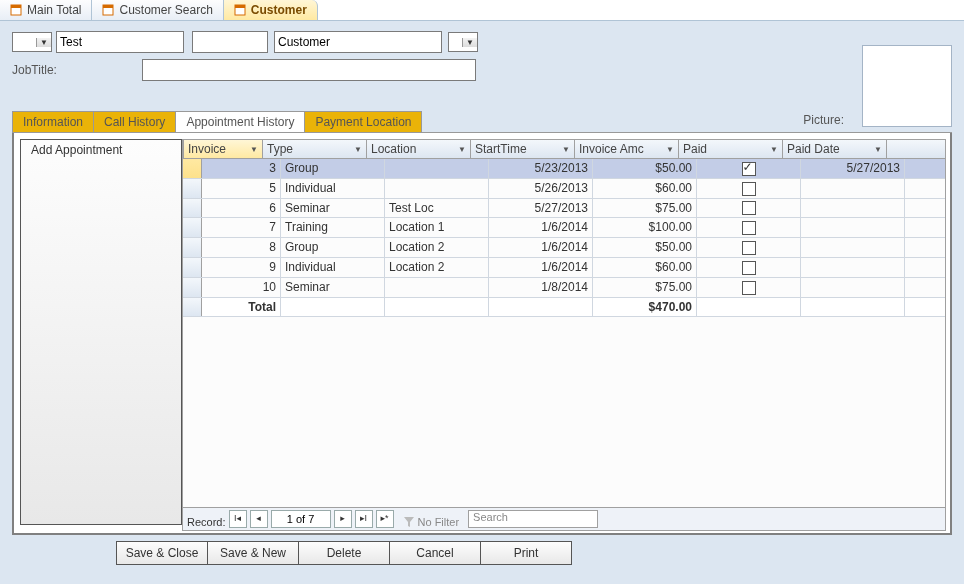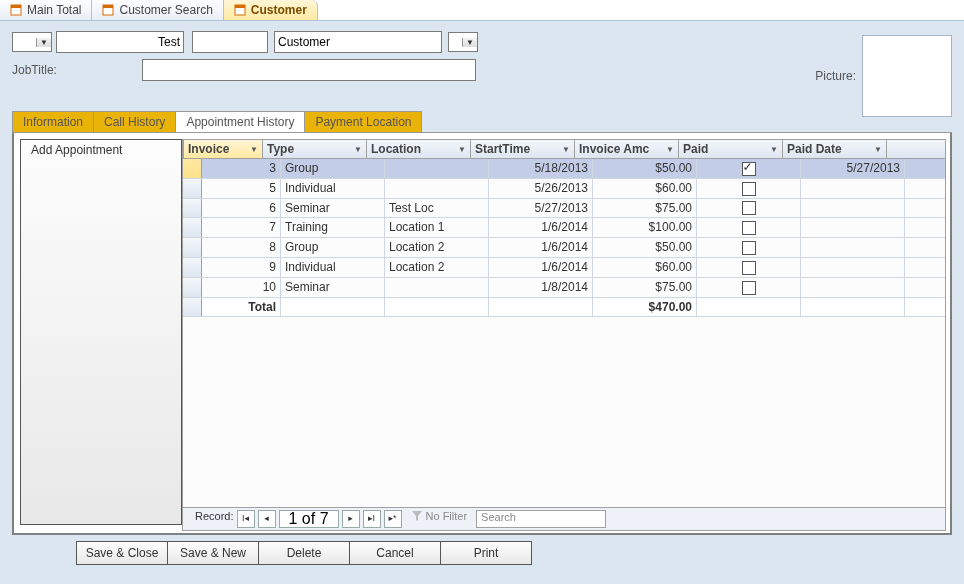--- a/index.html
+++ b/index.html
@@ -14,36 +14,36 @@
 
 .form{padding:10px 12px 6px 12px;position:relative}
 .row{display:flex;align-items:center;margin-bottom:6px}
 .combo,.textbox{border:1px solid #7a7a7a;background:#fff;height:18px;font-size:12px}
 .combo{display:flex;align-items:center}
 .combo .val{flex:1;padding:0 2px}
 .combo .arrow{width:14px;background:linear-gradient(#f3f3f3,#dcdcdc);border-left:1px solid #999;display:flex;align-items:center;justify-content:center;font-size:8px}
 .textbox{padding:1px 3px}
 .lbl{color:#555}
 
-.picture-box{position:absolute;right:12px;top:14px;display:flex;align-items:center;gap:6px}
+.picture-box{position:absolute;right:12px;top:24px;display:flex;align-items:flex-end;gap:18px}
 .pic-frame{width:88px;height:80px;border:1px solid #a4b4c6;background:#fff}
 
 
 .subtabs{display:flex;border-bottom:1px solid #999;margin-top:30px}
 .stab{padding:3px 10px;background:#eab308;border:1px solid #999;border-bottom:none;margin-right:-1px;cursor:pointer;color:#555}
 .stab.active{background:#fff;position:relative;top:0;z-index:1}
 
 .grid-area{border:2px solid #808080;background:#fff;padding:6px 4px 2px 4px;height:392px;display:flex;flex-direction:row;border-top:none}
 
 .add-btn{border:1px solid #555;background:linear-gradient(#fdfdfd,#e8e8e8);padding:3px 10px;width:140px;cursor:pointer;margin-bottom:6px;margin-left:2px}
 
 .datasheet{flex:1;border:1px solid #a0a0a0;overflow:hidden;display:flex;flex-direction:column}
 .dhdr{display:flex;background:linear-gradient(#f3f7fb,#dde6f1);border-bottom:1px solid #a0a0a0}
 .dhdr .sel{width:18px;border-right:1px solid #a0a0a0}
-.dhdr .col{display:flex;align-items:center;justify-content:space-between;border-right:1px solid #a0a0a0;padding:2px 4px;color:#444;font-weight:bold;position:relative}
+.dhdr .col{display:flex;align-items:center;justify-content:space-between;border-right:1px solid #a0a0a0;padding:2px 4px;color:#444;font-weight:normal;position:relative}
 .dhdr .col .dd{font-size:8px;color:#555}
 .dhdr .col.active{background:linear-gradient(#fff6d6,#ffe9a2)}
 
 .dbody{flex:1;background:#fcfcfc;overflow:auto}
 .drow{display:flex;border-bottom:1px solid #d0d7e0}
 .drow .sel{width:18px;min-width:18px;background:linear-gradient(#f3f7fb,#dde6f1);border-right:1px solid #a0a0a0}
 .drow.selected .sel{background:linear-gradient(#ffe9a2,#fde18c)}
 .drow.selected{background:#c3cde7}
 .drow .cell{border-right:1px solid #d0d7e0;padding:2px 4px;overflow:hidden;white-space:nowrap}
 .cell.r{text-align:right}
@@ -56,28 +56,28 @@
 .w-inv{width:70px;min-width:70px}
 .w-type{width:95px;min-width:95px}
 .w-loc{width:95px;min-width:95px}
 .w-st{width:95px;min-width:95px}
 .w-amt{width:95px;min-width:95px}
 .w-paid{width:95px;min-width:95px}
 .w-pd{width:95px;min-width:95px}
 .w-rest{flex:1;min-width:230px}
 
 
-.recnav{display:flex;align-items:flex-start;gap:3px;background:#eef2f8;border-top:1px solid #a0a0a0;padding:2px 12px;font-size:11px}
+.recnav{display:flex;align-items:flex-end;gap:3px;background:#eef2f8;border-top:1px solid #a0a0a0;padding:2px 4px;font-size:11px}
 .recnav .btn{border:1px solid #9aa;background:#fff;width:16px;height:16px;font-size:9px;line-height:14px;text-align:center;cursor:pointer}
-.recnav input{width:54px;border:1px solid #9aa;height:14px;font-size:16px;text-align:center}
+.recnav input{width:54px;border:1px solid #9aa;height:14px;font-size:11px;text-align:center}
 .nofilter{color:#888;display:flex;align-items:center;gap:3px;padding:0 6px}
 .searchbox{border:1px solid #a0a0a0;background:#fff;height:16px;padding:0 4px;color:#888;width:120px}
 
 
-.btnbar{display:flex;gap:0;margin-left:64px;margin-top:6px}
+.btnbar{display:flex;gap:0;margin-left:104px;margin-top:6px}
 .mainbtn{border:1px solid #555;background:linear-gradient(#fdfdfd,#e8e8e8);padding:4px 0;width:90px;text-align:center;cursor:pointer;margin-right:-1px}
 </style>
 </head>
 <body>
 
 <div class="window-tabs" id="window-tabs">
     <div class="wtab">
       <svg>
         <rect x="1" y="1" width="10" height="10" fill="#fff" stroke="#d66b00"></rect>
         <rect x="1" y="1" width="10" height="3" fill="#d66b00"></rect>
@@ -101,21 +101,21 @@
   </div>
 
 <div class="form">
 
   <div class="row">
     <div class="combo" style="width:38px">
         <span class="val"></span>
         <span class="arrow">▼</span>
       </div>
     <div style="width:4px"></div>
-    <input class="textbox" style="width: 120px; text-align: right;" value="Test">
+    <input class="textbox" style="width: 120px;" value="Test">
     <div style="width:8px"></div>
     <input class="textbox" style="width: 68px;" value="">
     <div style="width:6px"></div>
     <input class="textbox" style="width: 160px;" value="Customer">
     <div style="width:6px"></div>
     <div class="combo" style="width:28px">
         <span class="val"></span>
         <span class="arrow">▼</span>
       </div>
   </div>
@@ -173,21 +173,21 @@
             <span class="dd">▼</span>
           </div>
         <div class="col w-rest"></div>
       </div>
       <div class="dbody" id="grid-body">
           <div class="drow selected">
             <div class="sel"></div>
             <div class="cell r w-inv">3</div>
             <div class="cell w-type">Group</div>
             <div class="cell w-loc"></div>
-            <div class="cell r w-st">5/18/2013</div>
+            <div class="cell r w-st">5/23/2013</div>
             <div class="cell r w-amt">$50.00</div>
             <div class="cell c w-paid"><span class="chk on"></span></div>
             <div class="cell r w-pd">5/27/2013</div>
             <div class="cell w-rest"></div>
           </div>
           <div class="drow">
             <div class="sel"></div>
             <div class="cell r w-inv">5</div>
             <div class="cell w-type">Individual</div>
             <div class="cell w-loc"></div>

